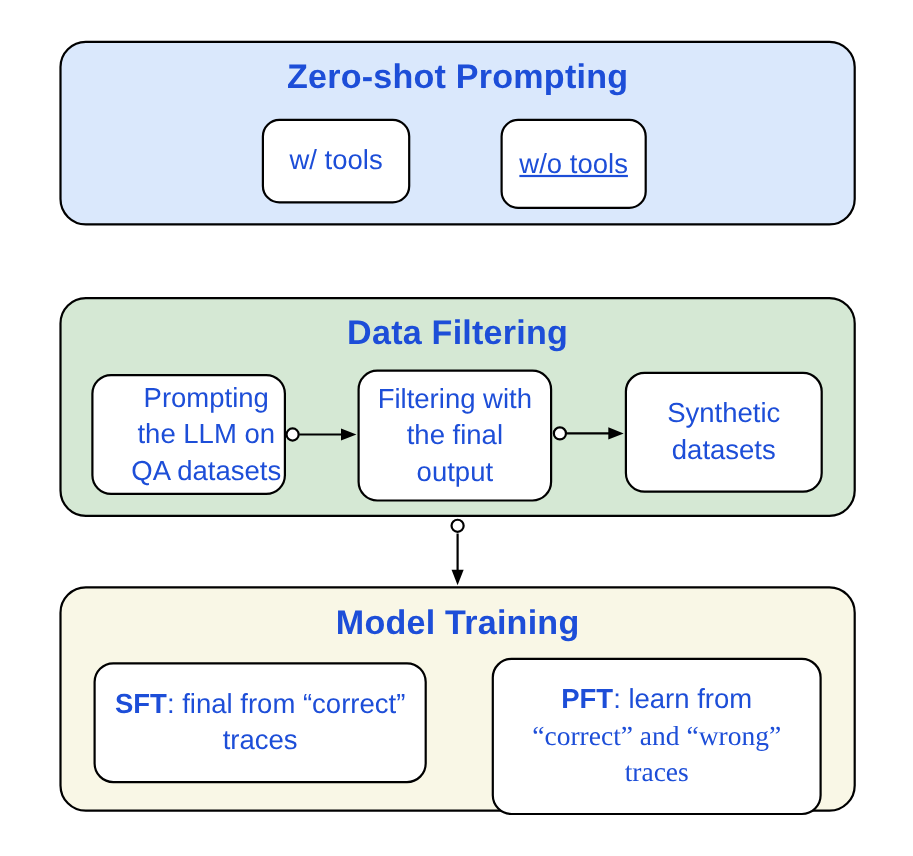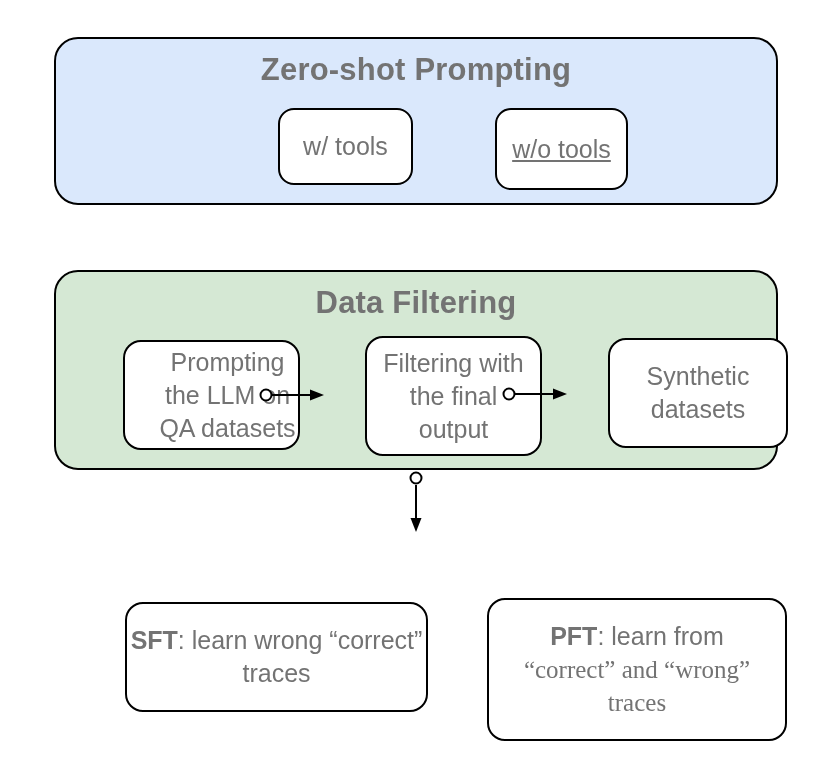--- a/index.html
+++ b/index.html
@@ -6,21 +6,21 @@
     margin: 0;
     padding: 0;
     background: #ffffff;
   }
   .canvas {
     position: relative;
     width: 830px;
     height: 778px;
     background: #ffffff;
     font-family: "Liberation Sans", sans-serif;
-    color: #737373;
+    color: #1d4ed8;
     overflow: hidden;
   }
   .group {
     position: absolute;
     border: 2.5px solid #000000;
     border-radius: 24px;
     box-sizing: border-box;
   }
   .group-title {
     width: 100%;
@@ -36,21 +36,20 @@
     border: 2px solid #000000;
     border-radius: 18px;
     box-sizing: border-box;
     display: flex;
     align-items: center;
     justify-content: center;
     text-align: center;
     font-size: 25px;
     line-height: 33px;
     white-space: pre-line;
-    margin-left: 40px;
   }
   .node .inner { width: 100%; }
   .node b { font-weight: 700; }
   .connector-layer {
     position: absolute;
     left: 0; top: 0;
     width: 830px;
     height: 778px;
     pointer-events: none;
   }
@@ -81,23 +80,26 @@
   <div class="node" style="left:325px; top:336px; width:177px; height:120px;">
     <div class="inner">Filtering with
 the final
 output</div>
   </div>
   <div class="node" style="left:568px; top:338px; width:180px; height:110px;justify-content:center;">
     <div class="inner">Synthetic
 datasets</div>
   </div>
 
+  <div class="group" style="left: 54px; top: 533px; width: 724px; height: 205px; background-color: rgb(249, 247, 230);">
+    <div class="group-title">Model Training</div>
+  </div>
   <div class="node" style="left:85px; top:602px; width:303px; height:110px; white-space:normal;">
     <div class="inner">
-      <div><b>SFT</b><span>: learn wrong “correct”</span></div>
+      <div><b>SFT</b><span>: final from “correct”</span></div>
       <div style="white-space:pre-line;">traces</div>
     </div>
   </div>
   <div class="node" style="left:447px; top:598px; width:300px; height:143px; white-space:normal;">
     <div class="inner">
       <div><b>PFT</b><span>: learn from</span></div>
       <div style="white-space:pre-line;font-family:Liberation Serif, serif;">“correct” and “wrong”
 traces</div>
     </div>
   </div>

